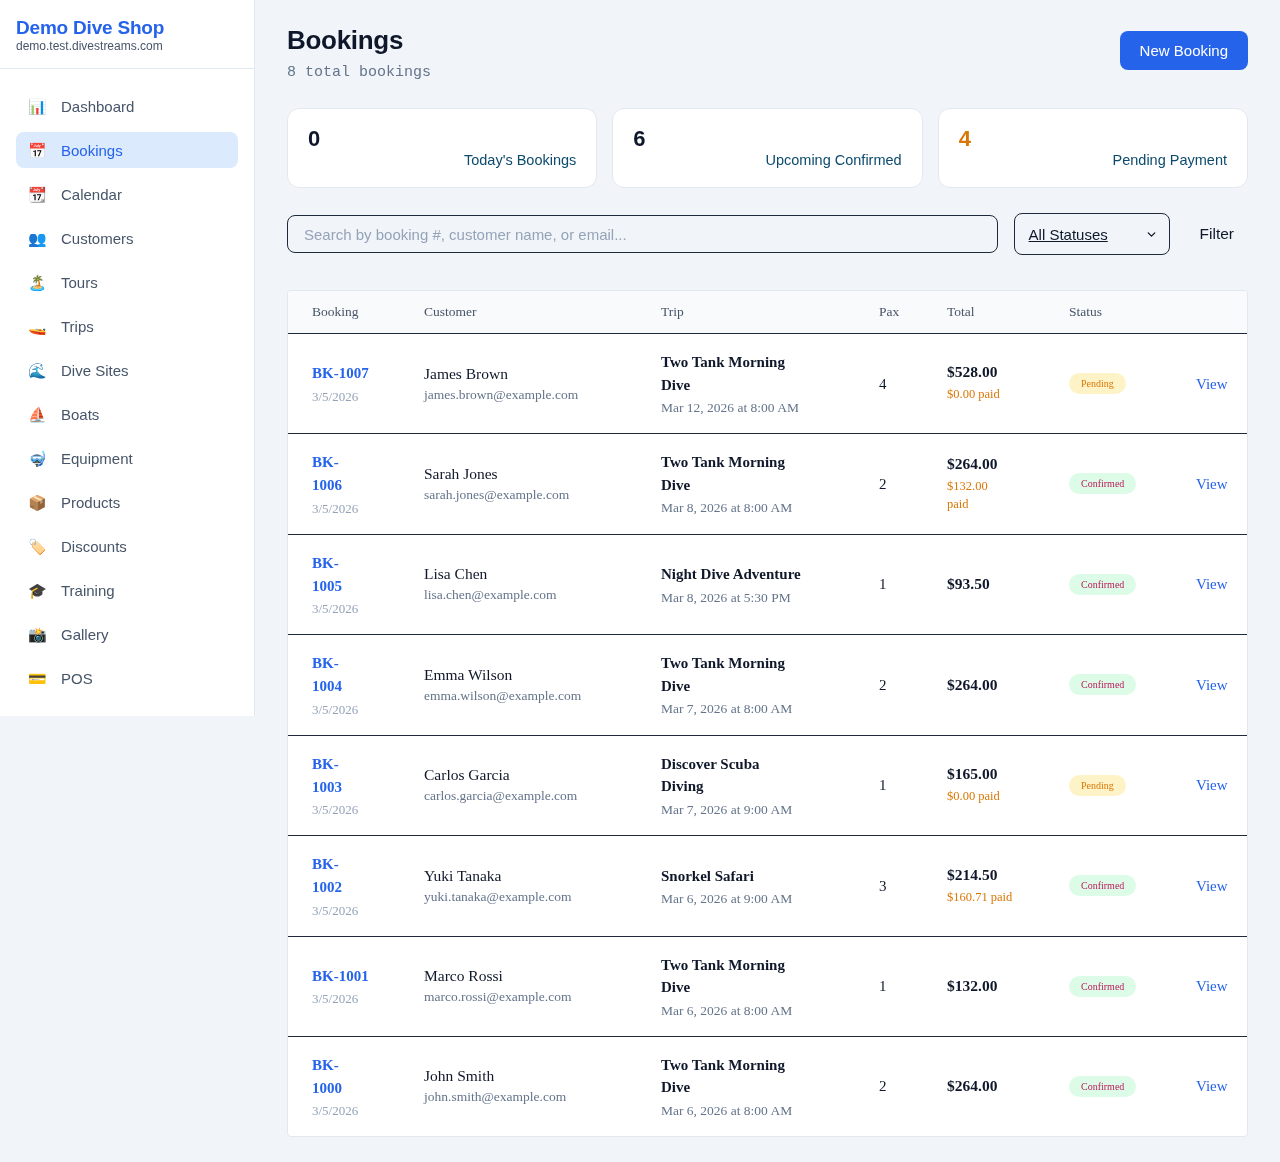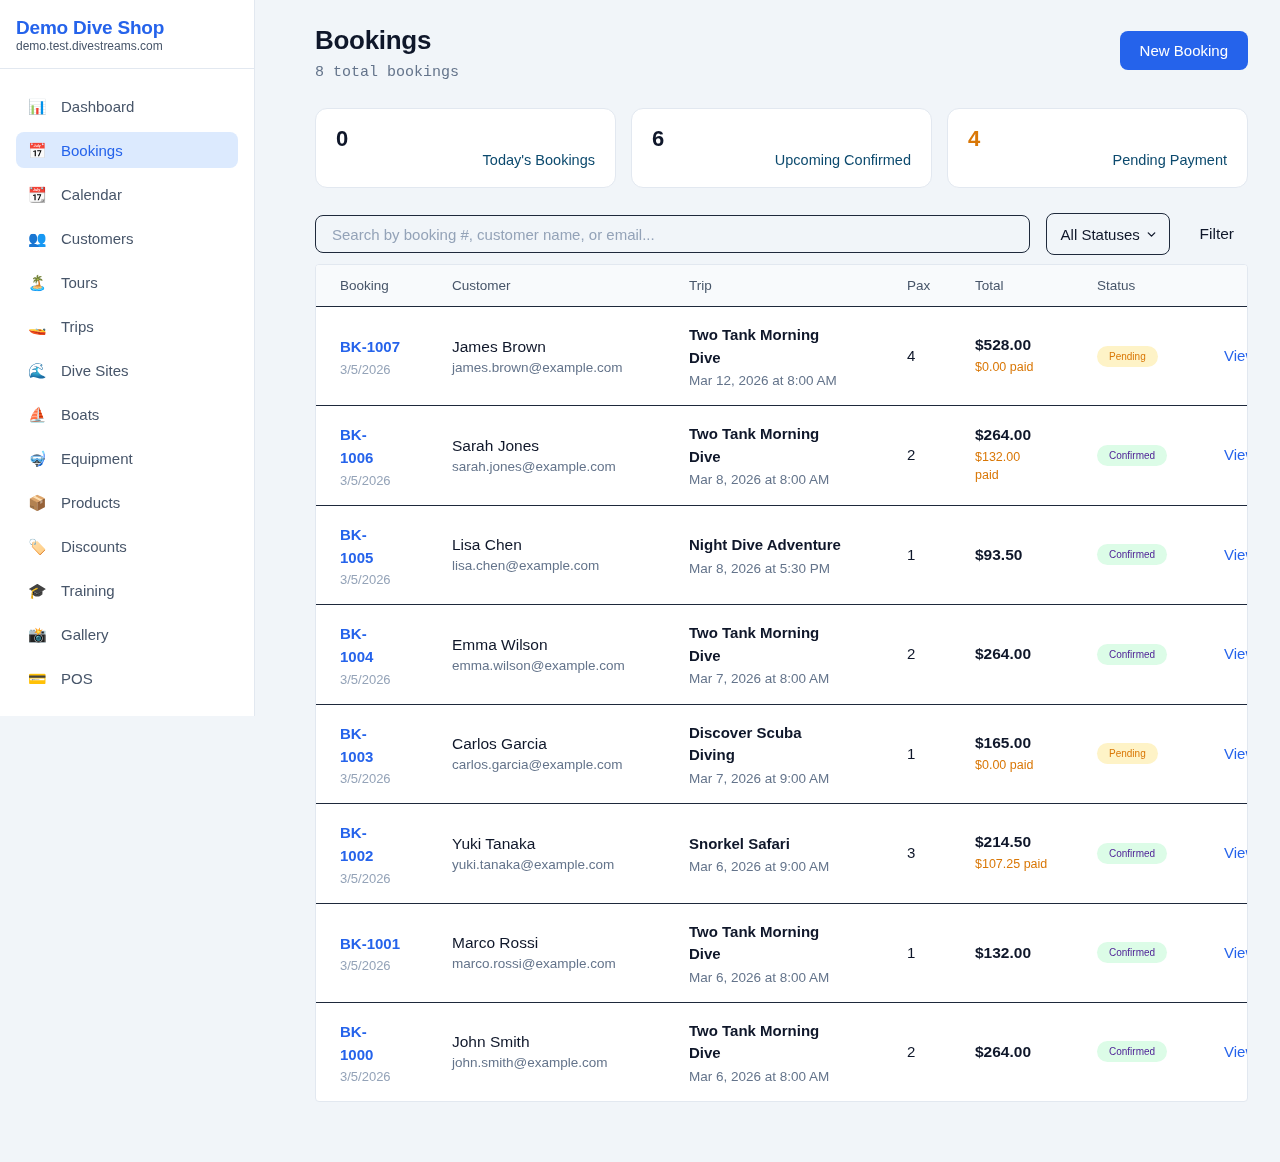--- a/index.html
+++ b/index.html
@@ -5,21 +5,21 @@
 <style>
   * { box-sizing: border-box; }
   html, body { margin: 0; padding: 0; }
   body {
     width: 1280px; height: 1162px;
     background: #f1f5f9;
     font-family: "Liberation Sans", sans-serif;
     color: #0f172a;
     overflow: hidden;
   }
-  .app { display: flex; align-items: flex-start; width: 1280px; gap: 28px; }
+  .app { display: flex; align-items: flex-start; width: 1280px; }
 
   
   .sidebar {
     width: 255px; flex-shrink: 0;
     background: #ffffff;
     border-right: 1px solid #e2e8f0;
   }
   .brand { padding: 17px 16px 15px; border-bottom: 1px solid #e2e8f0; }
   .brand-name { font-size: 19px; font-weight: 700; color: #2563eb; letter-spacing: -0.2px; }
   .brand-domain { font-size: 12px; color: #475569; margin-top: 0; }
@@ -78,37 +78,39 @@
 
   .filters { display: flex; align-items: center; margin-top: 25px; }
   .search-input {
     flex: 1; height: 38px;
     border: 1px solid #1e293b; border-radius: 8px;
     background: transparent; padding: 0 16px;
     font-size: 15px; color: #0f172a; font-family: inherit; outline: none;
   }
   .search-input::placeholder { color: #94a3b8; }
   .select-box {
-    width: 124px; height: 42px; margin-left: 16px; flex-shrink: 0;
+    width: 156px; height: 42px; margin-left: 16px; flex-shrink: 0;
     border: 1px solid #1e293b; border-radius: 8px;
     display: flex; align-items: center; justify-content: space-between;
     padding: 0 11px 0 14px; font-size: 15px; color: #0f172a; cursor: pointer;
     background: transparent;
+    text-decoration: underline;
   }
   .filter-btn {
     margin-left: 16px; flex-shrink: 0;
     background: none; border: none; padding: 8px 14px;
     font-size: 15.5px; color: #0f172a; font-family: inherit; cursor: pointer;
   }
 
   
   .table-card {
-    margin-top: 9px; background: #fff;
+    margin-top: 35px; background: #fff;
     border: 1px solid #e2e8f0; border-radius: 4px;
     overflow: hidden;
+    font-family: Liberation Serif, serif;
   }
   table { width: 100%; border-collapse: collapse; table-layout: fixed; }
   col.c-booking { width: 136px; } col.c-customer { width: 237px; }
   col.c-trip { width: 218px; } col.c-pax { width: 68px; }
   col.c-total { width: 122px; } col.c-status { width: 127px; }
   col.c-view { width: 52px; }
   thead th {
     background: #f8fafc; text-align: left;
     font-size: 13.5px; font-weight: 500; color: #475569;
     padding: 13px 8px 13px 0;
@@ -126,21 +128,21 @@
   .trip-date { color: #64748b; font-size: 13.5px; margin-top: 4px; }
   .pax { color: #0f172a; font-size: 15px; }
   .total { color: #0f172a; font-size: 15.5px; font-weight: 700; }
   .paid { color: #d97706; font-size: 12.5px; margin-top: 4px; white-space: pre-line; line-height: 1.45; }
   .paid:empty { display: none; }
   .badge {
     display: inline-block; padding: 5px 12px;
     border-radius: 999px; font-size: 10px; font-weight: 500;
   }
   .badge[data-status="Pending"] { background: #fef3c7; color: #d97706; }
-  .badge[data-status="Confirmed"] { background: #dcfce7; color: #4c1d95; }
+  .badge[data-status="Confirmed"] { background: #dcfce7; color: #be185d; }
   .view-link { color: #2563eb; font-size: 15px; font-weight: 500; cursor: pointer; }
 </style>
 </head>
 <body>
 
 <div class="app">
 
   <aside class="sidebar">
     <div class="brand">
       <div class="brand-name">Demo Dive Shop</div>
@@ -395,21 +397,21 @@
                 <div class="cust-name">Yuki Tanaka</div>
                 <div class="cust-email">yuki.tanaka@example.com</div>
               </td>
             <td>
                 <div class="trip-name">Snorkel Safari</div>
                 <div class="trip-date">Mar 6, 2026 at 9:00 AM</div>
               </td>
             <td><span class="pax">3</span></td>
             <td>
                 <div class="total">$214.50</div>
-                <div class="paid">$107.25 paid</div>
+                <div class="paid">$160.71 paid</div>
               </td>
             <td><span class="badge" data-status="Confirmed">Confirmed</span></td>
             <td><span class="view-link">View</span></td>
           </tr>
 
           <tr>
             <td>
                 <div class="cell-id">BK-1001</div>
                 <div class="cell-date">3/5/2026</div>
               </td>

